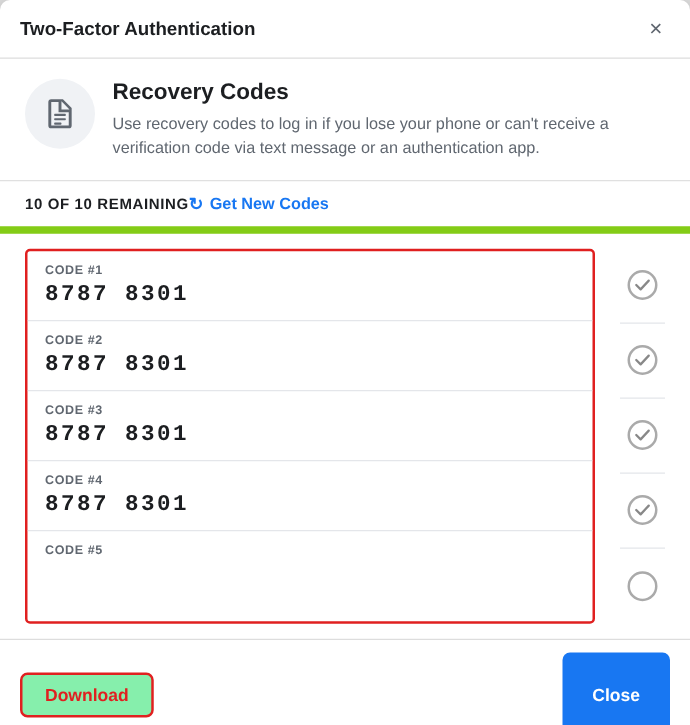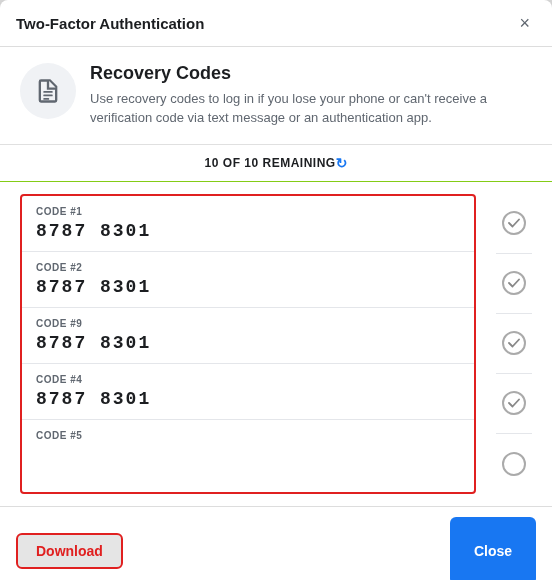--- a/index.html
+++ b/index.html
@@ -92,24 +92,24 @@
     .info-text p {
       font-size: 13px;
       color: #606770;
       line-height: 1.45;
     }
 
     
     .remaining-bar {
       display: flex;
       align-items: center;
-      justify-content: center;
+      justify-content: flex-start;
       padding: 10px 20px;
       border-top: 1px solid #e0e0e0;
-      border-bottom: 1px solid #84cc16;
+      border-bottom: 6px solid #84cc16;
     }
 
     .remaining-text {
       font-size: 12px;
       font-weight: 700;
       color: #1c1e21;
       letter-spacing: 0.5px;
     }
 
     .get-new-codes {
@@ -227,21 +227,21 @@
     
     .modal-footer {
       display: flex;
       align-items: center;
       justify-content: space-between;
       padding: 10px 16px;
       border-top: 1px solid #ddd;
     }
 
     .download-btn {
-      background: #e5e5e5;
+      background: #86efac;
       border: 2px solid #e02020;
       color: #e02020;
       padding: 8px 18px;
       border-radius: 6px;
       font-size: 14px;
       font-weight: 600;
       cursor: pointer;
     }
 
     .close-footer-btn {
@@ -279,36 +279,37 @@
       <div class="info-text">
         <h2>Recovery Codes</h2>
         <p>Use recovery codes to log in if you lose your phone or can't receive a verification code via text message or an authentication app.</p>
       </div>
     </div>
 
     <div class="remaining-bar">
       <span class="remaining-text">10 OF 10 REMAINING</span>
       <button class="get-new-codes">
         <span class="refresh-icon">↻</span>
+        <span>Get New Codes</span>
       </button>
     </div>
 
     <div class="codes-area">
       <div class="codes-list-wrapper">
 
       <div class="code-item">
             <div class="code-label">CODE #1</div>
             <div class="code-value">8787 8301</div>
           </div>
           <div class="code-item">
             <div class="code-label">CODE #2</div>
             <div class="code-value">8787 8301</div>
           </div>
           <div class="code-item">
-            <div class="code-label">CODE #9</div>
+            <div class="code-label">CODE #3</div>
             <div class="code-value">8787 8301</div>
           </div>
           <div class="code-item">
             <div class="code-label">CODE #4</div>
             <div class="code-value">8787 8301</div>
           </div>
           <div class="code-item">
             <div class="code-label">CODE #5</div>
           </div>
         </div>

